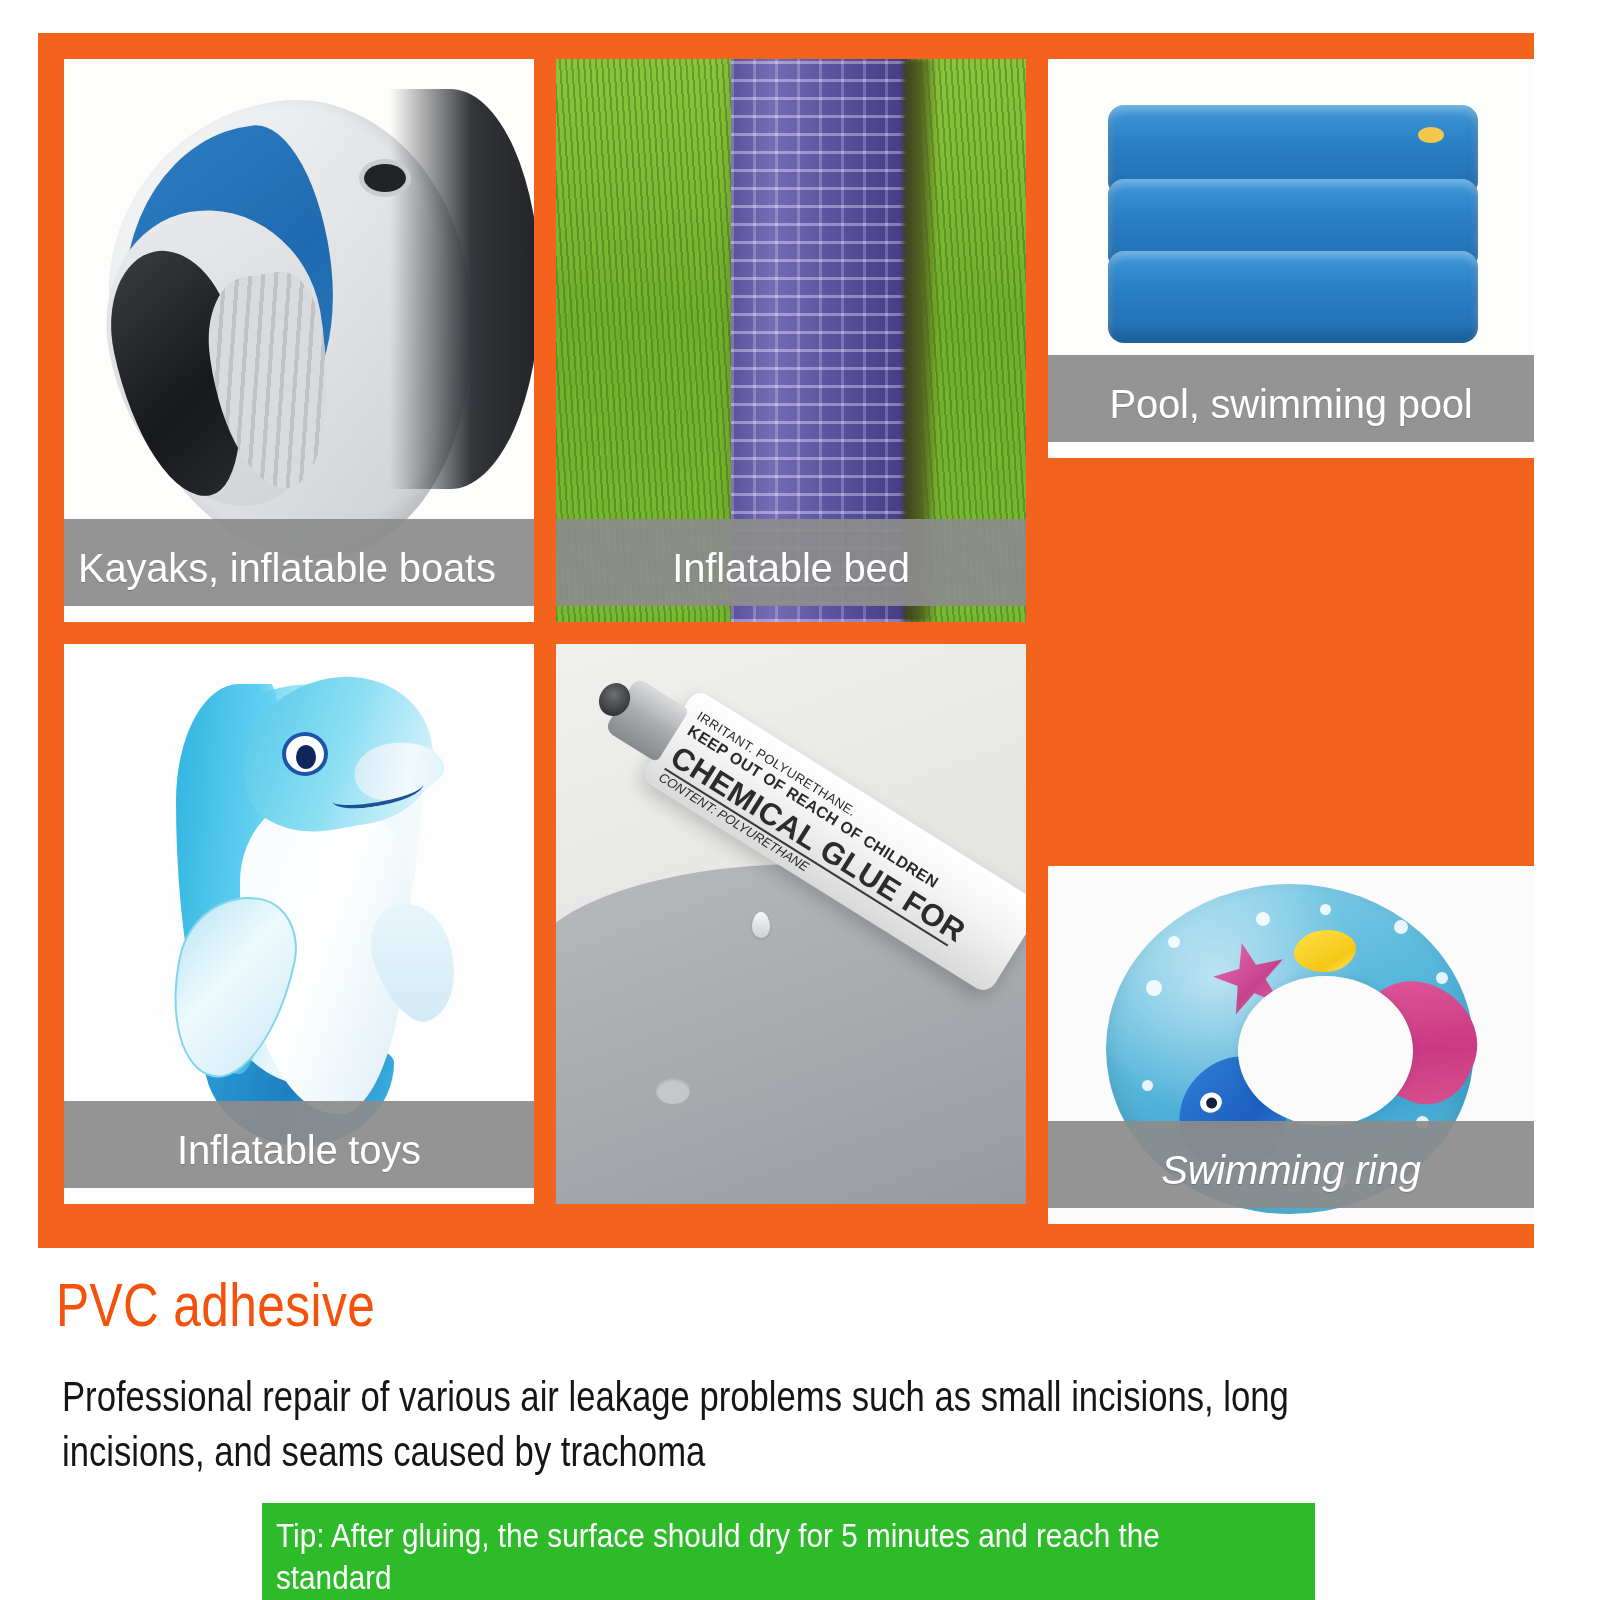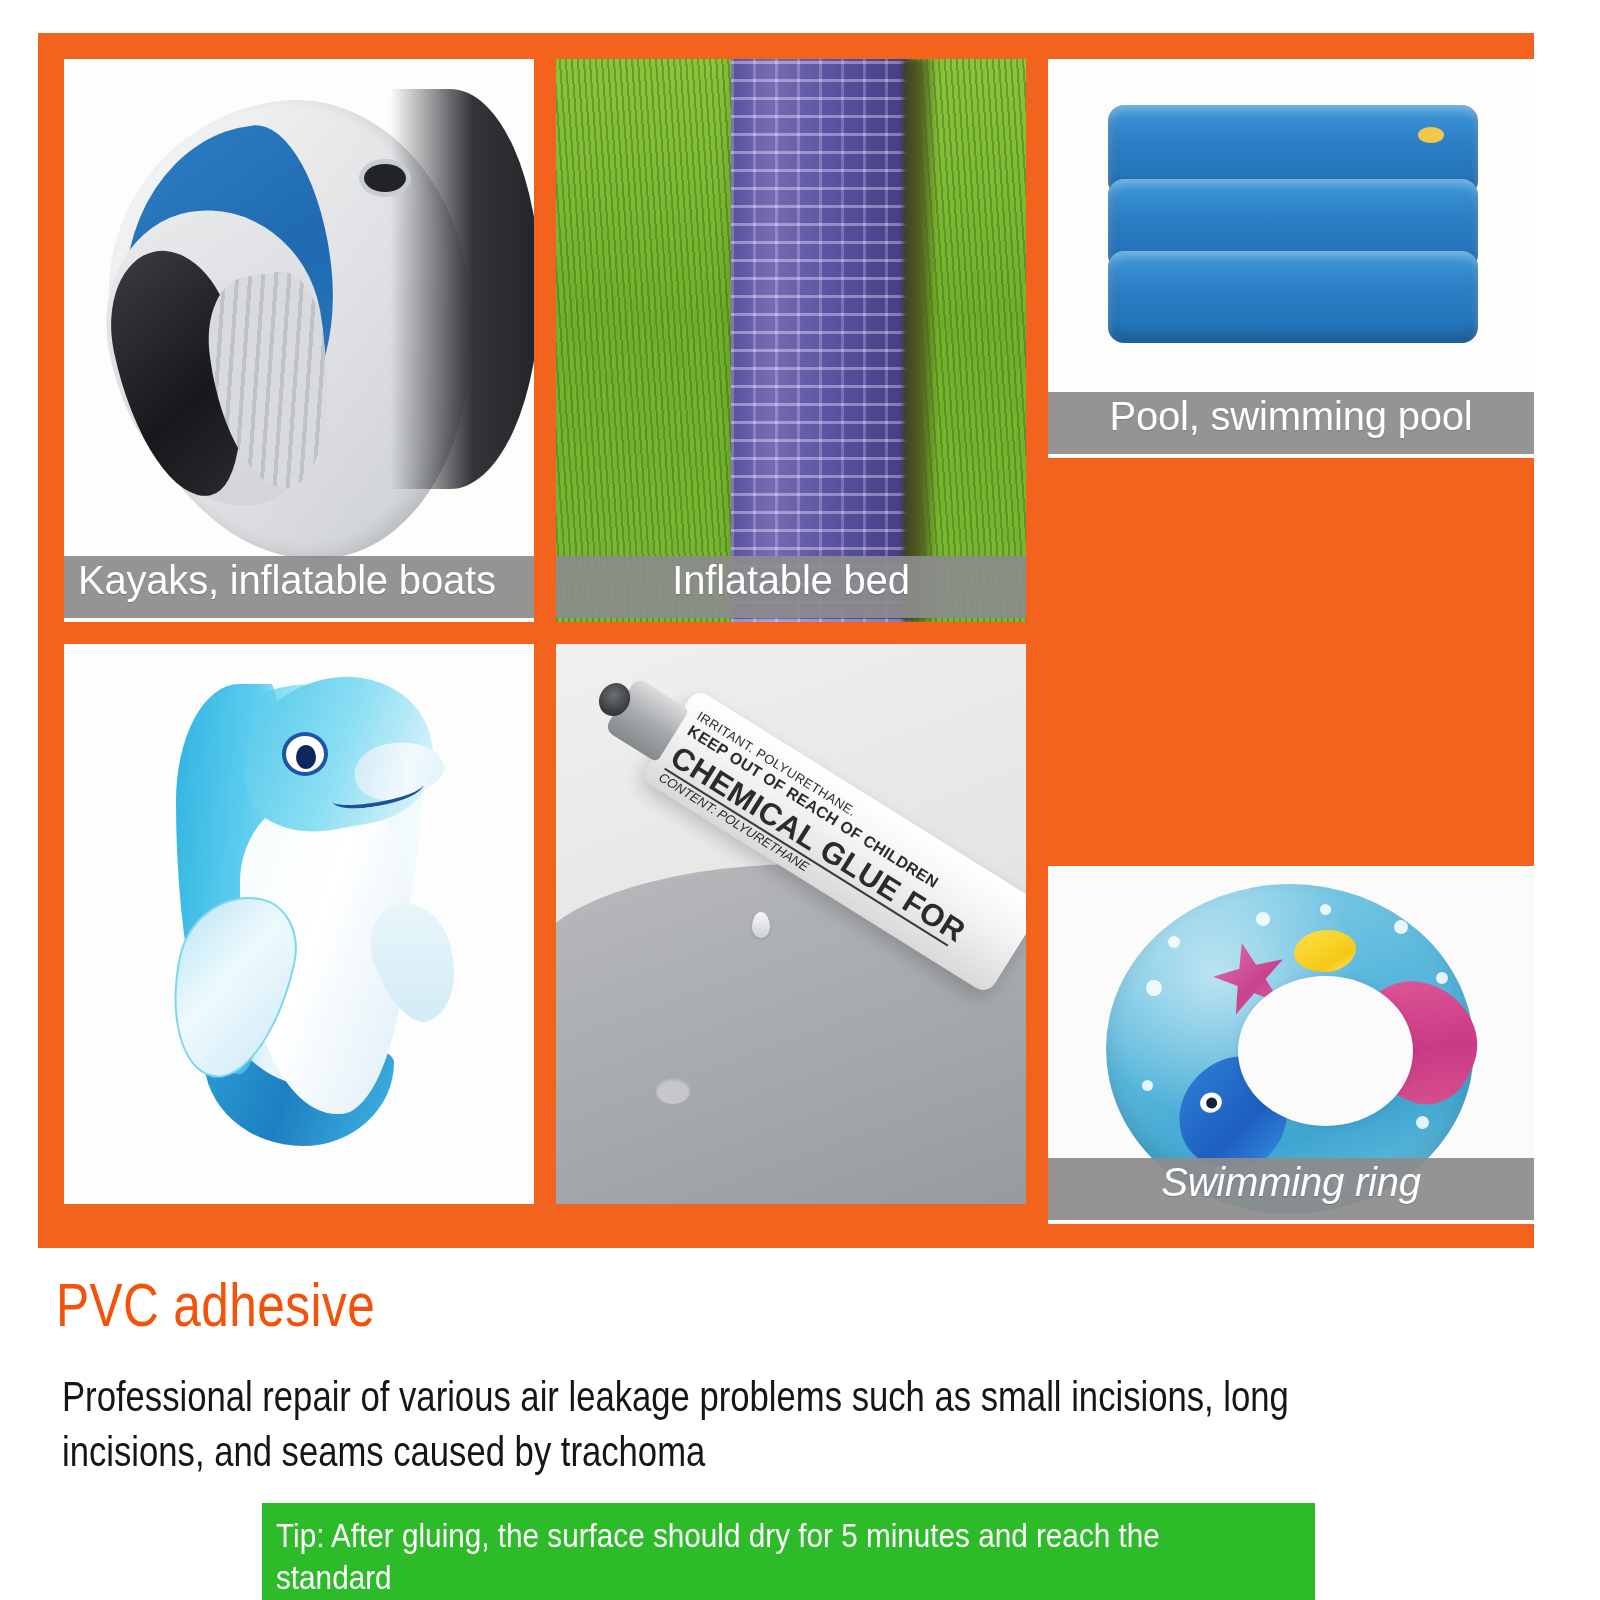--- a/index.html
+++ b/index.html
@@ -26,27 +26,27 @@
   .panel {
     position: relative;
     overflow: hidden;
     background: #fdfdfb;
   }
   .panel-art { position: absolute; inset: 0; overflow: hidden; }
 
   
   .caption {
     position: absolute;
-    left: 0; right: 0; bottom: 4px;
+    left: 0; right: 0; bottom: 16px;
     background: rgba(140,140,140,0.93);
     color: #ffffff;
     font-size: 40px;
     line-height: 1.0;
     letter-spacing: -0.2px;
-    padding: 4px 8px 18px 8px;
+    padding: 29px 8px 18px 8px;
     text-align: center;
     text-shadow: 0 1px 1px rgba(0,0,0,0.18);
     white-space: nowrap;
   }
   .caption.left-align { text-align: left; padding-left: 14px; }
 
   
   #panel-kayak   { grid-column: 1; grid-row: 1; }
   #panel-bed     { grid-column: 2; grid-row: 1; }
   #panel-toys    { grid-column: 1; grid-row: 3; }
@@ -512,20 +512,21 @@
       <div class="dolphin-belly"></div>
       <div class="dolphin-head"></div>
       <div class="dolphin-snout"></div>
       <div class="dolphin-smile"></div>
       <div class="dolphin-eye">
           <div class="dolphin-pupil"></div>
         </div>
       <div class="dolphin-flipper-r"></div>
       <div class="dolphin-flipper-l"></div>
     </div>
+    <div class="caption">Inflatable toys</div>
   </div>
 
   <div class="panel" id="panel-glue">
     <div class="panel-art">
       <div class="glue-bg"></div>
       <div class="glue-mat">
           <div class="glue-mat-dot"></div>
         </div>
       <div class="glue-tube">
         <div class="glue-nozzle">

